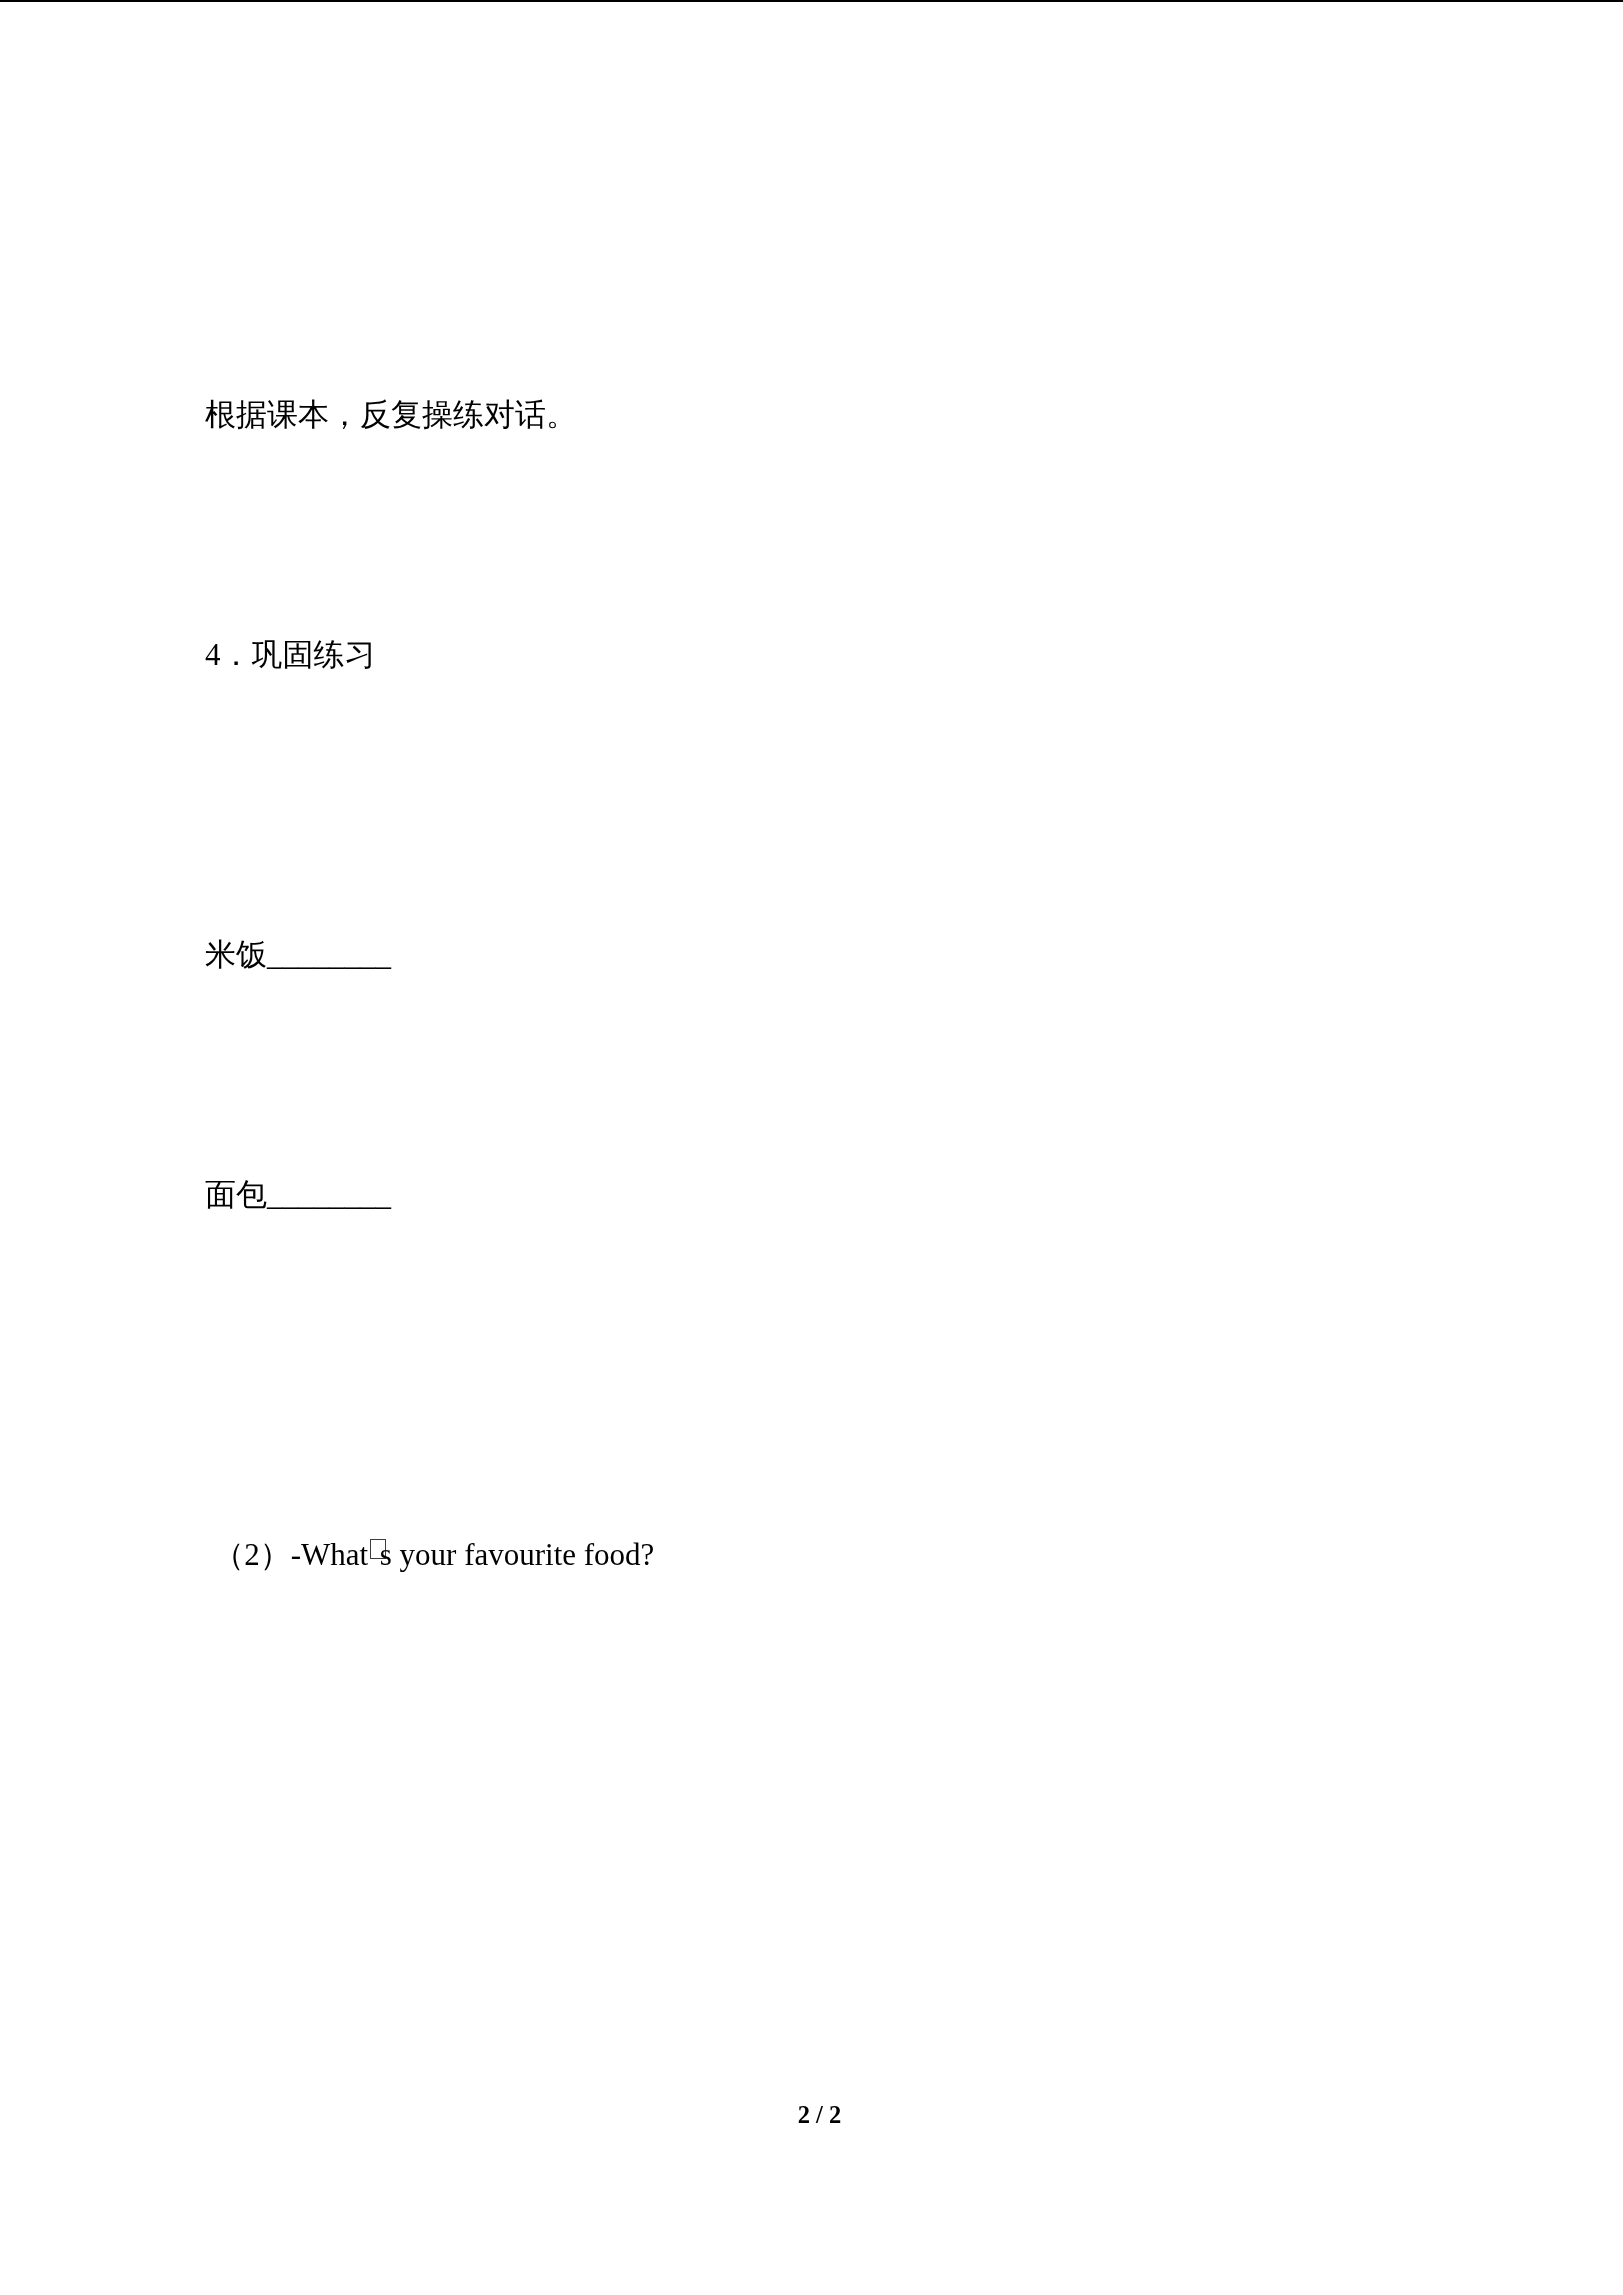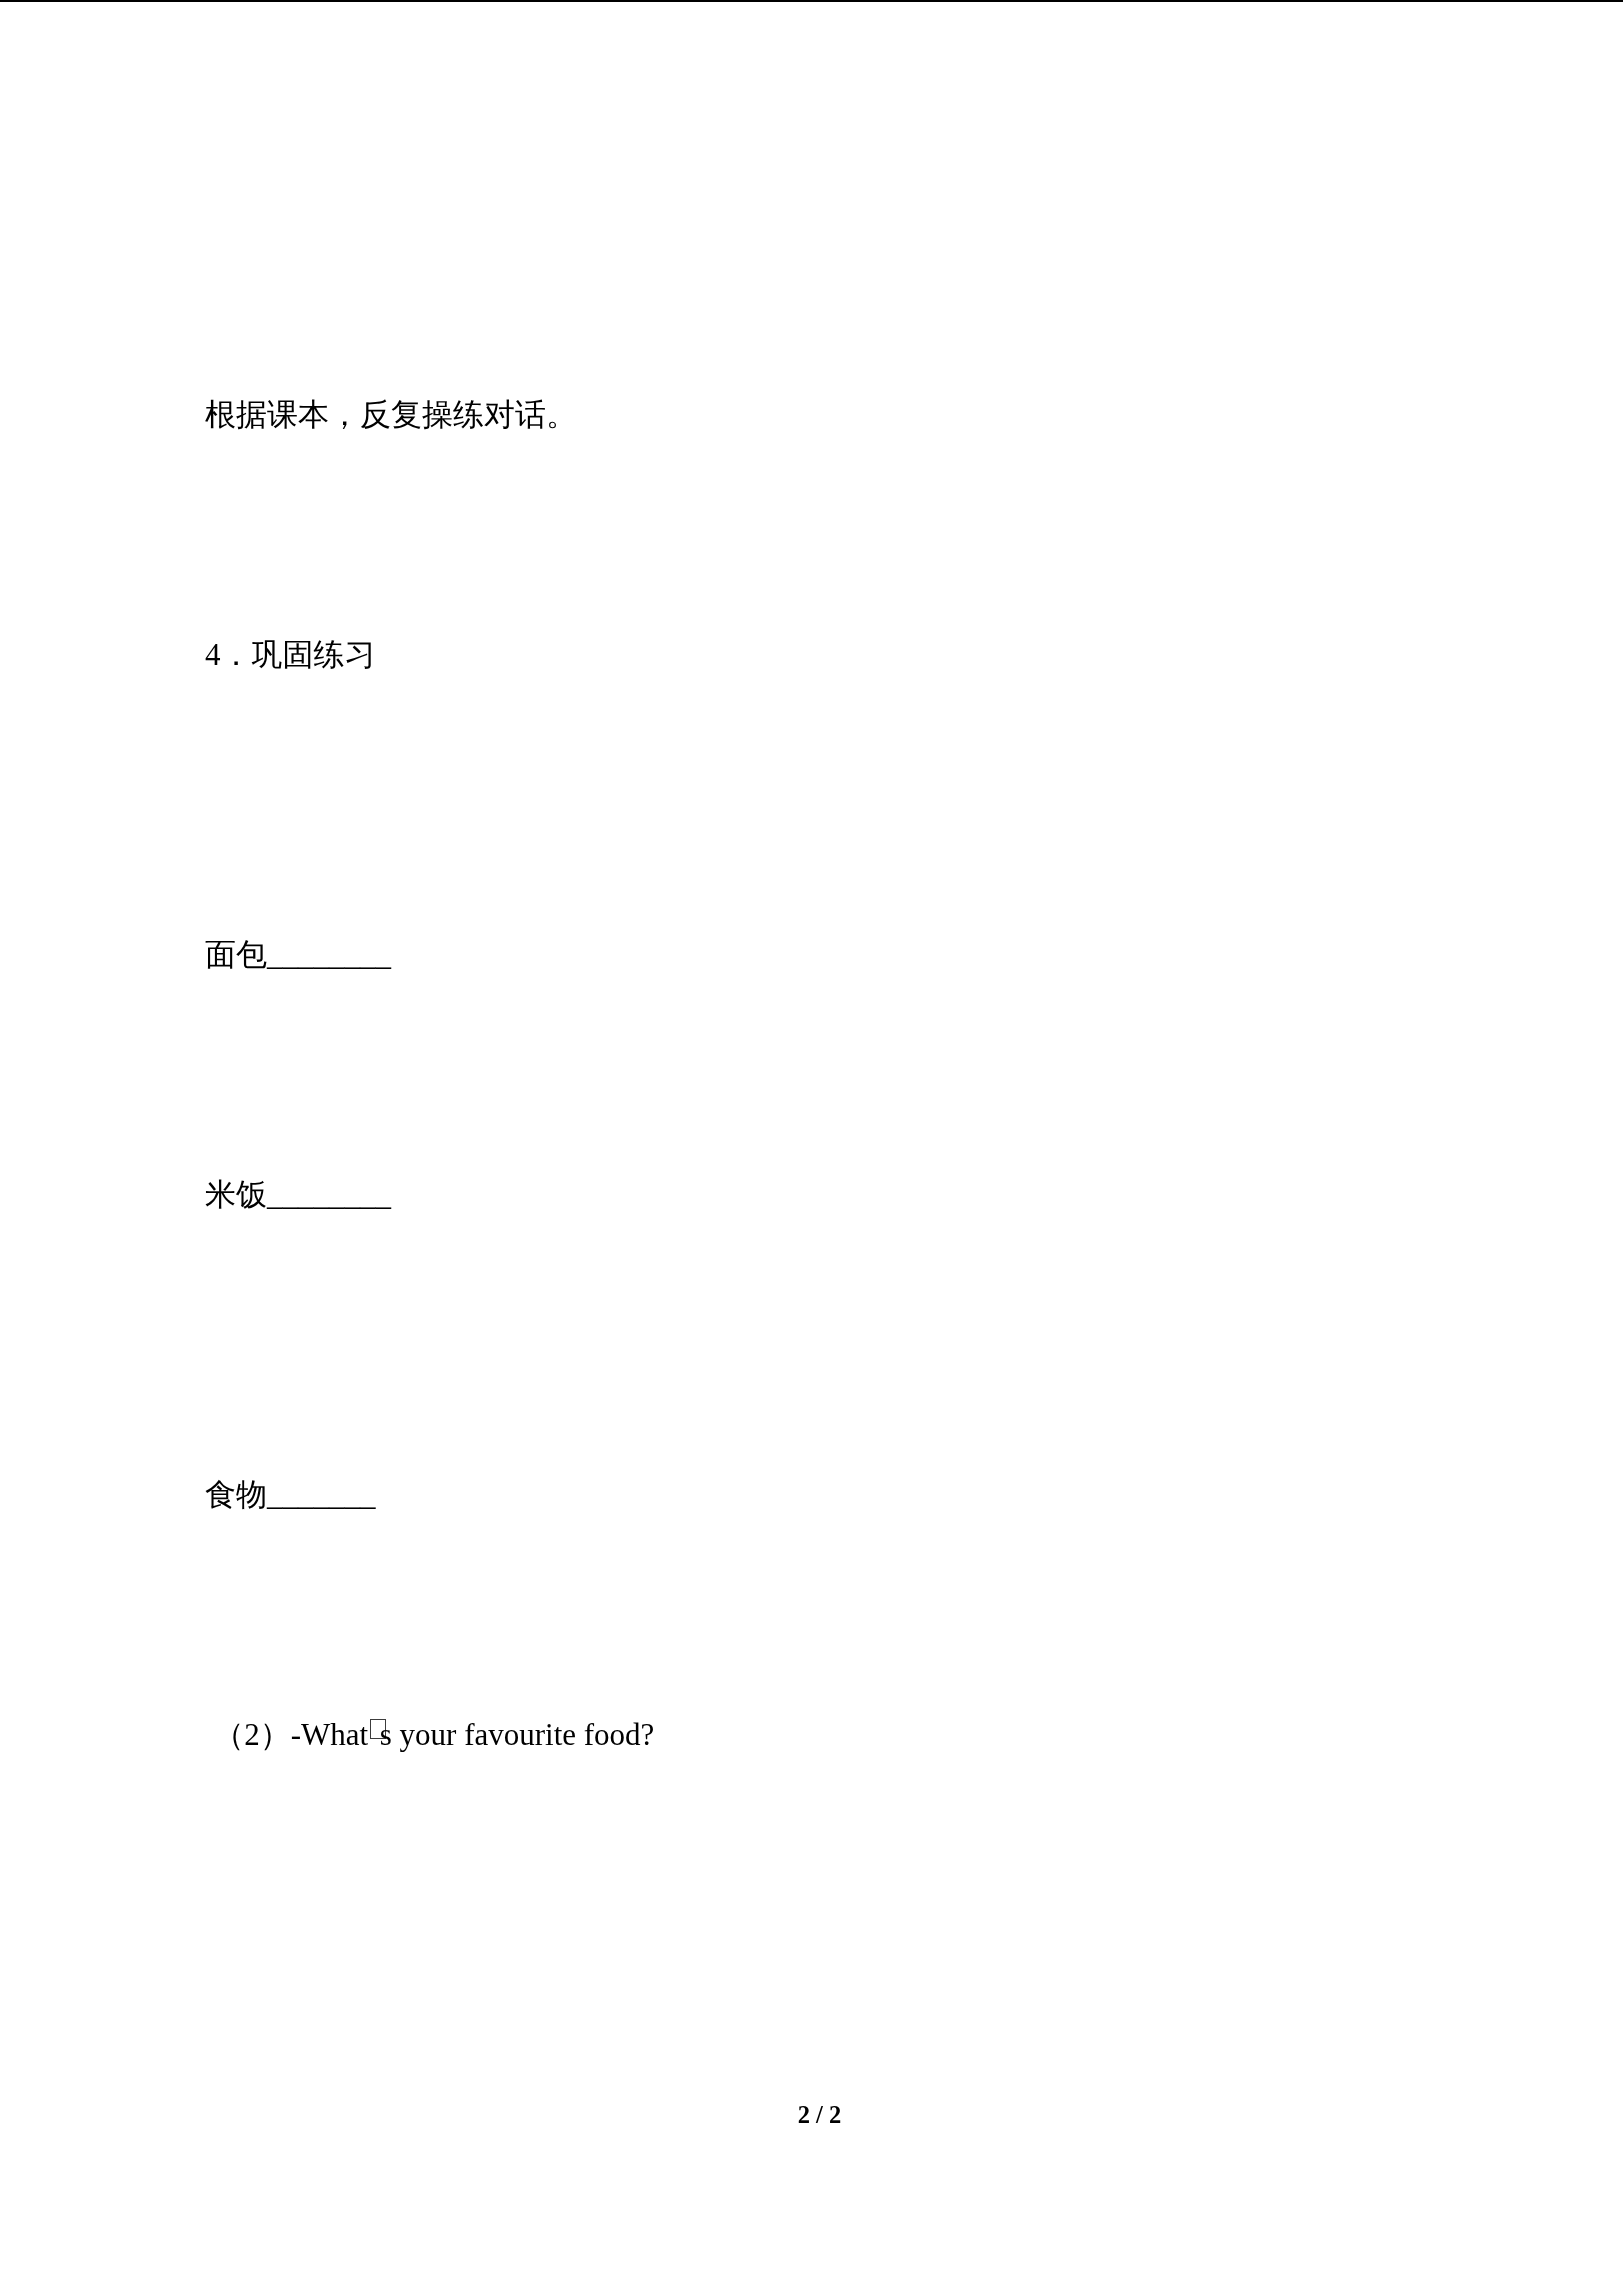--- a/index.html
+++ b/index.html
@@ -68,26 +68,25 @@
 
   <div class="top-edge"></div>
 
   <div class="doc-content">
 
     <div class="line">根据课本，反复操练对话。</div>
 
     <div class="line">4．巩固练习</div>
 
 
+    <div class="line">米饭________</div>
+
     <div class="line">面包________</div>
 
-    <div class="line">米饭________</div>
 
-
-    <div class="line">食物_______</div>
 
     <div class="line indent"><span>（2）-What</span><span class="tofu"></span><span>s your favourite food?</span></div>
 
     
 
     
 
     
 
   </div>

